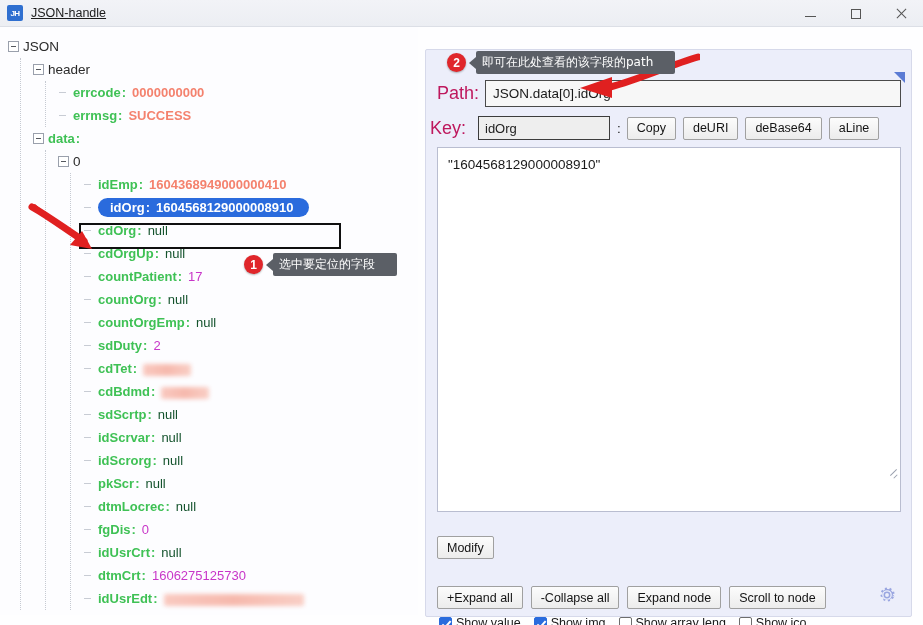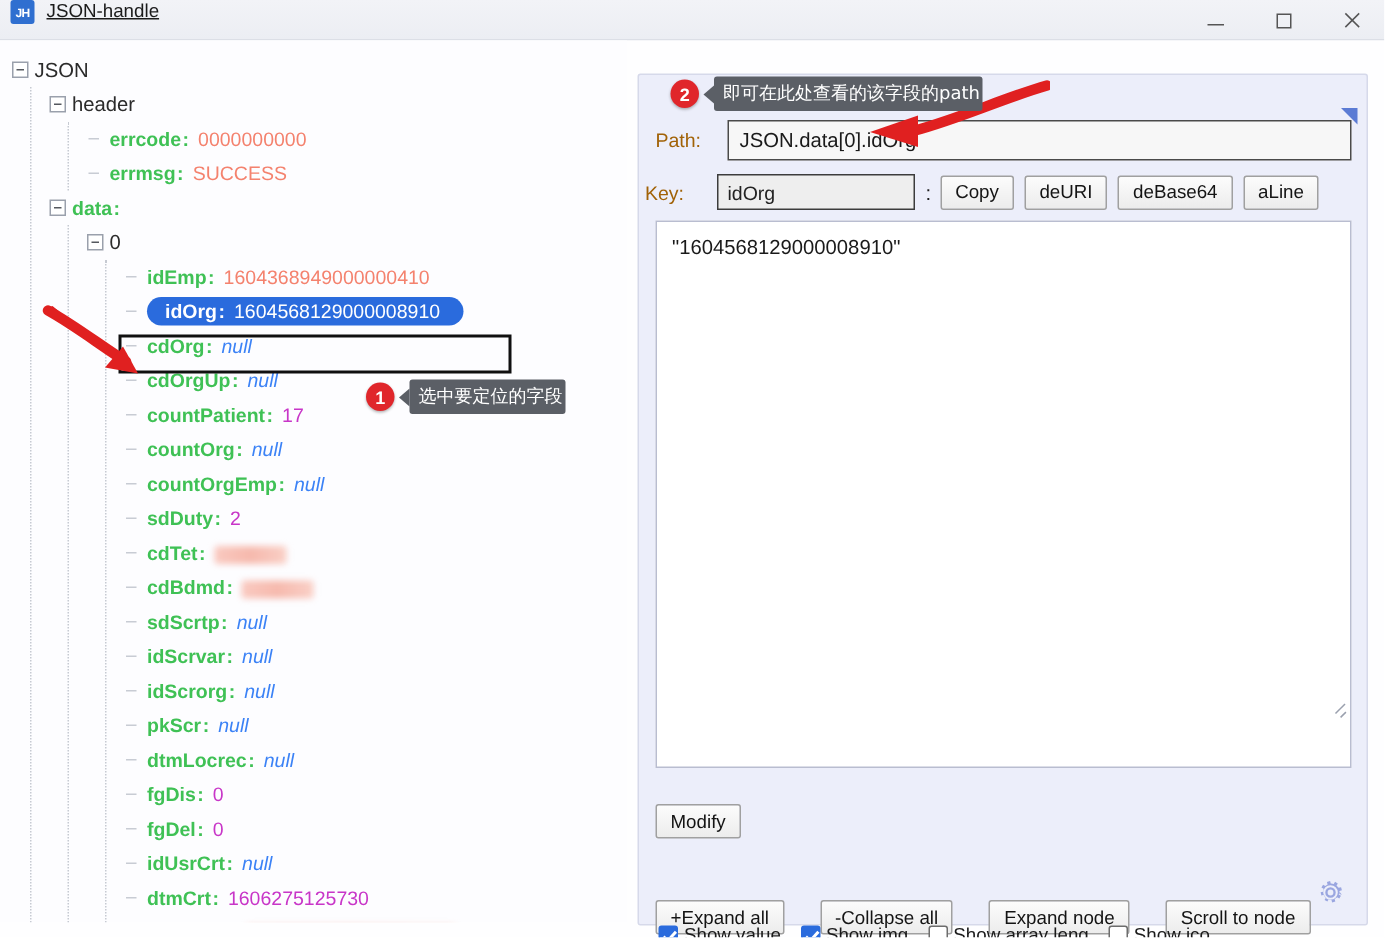--- a/index.html
+++ b/index.html
@@ -19,21 +19,21 @@
     background: #fdfdff;
     overflow: hidden;
   }
 
   
   #title-bar {
     position: absolute; top: 0; left: 0;
     width: 923px; height: 27px;
     background: linear-gradient(to bottom, #f2f3f7 0%, #eceef3 100%);
     border-bottom: 1px solid #dcdfe6;
-    display: flex; align-items: flex-start;
+    display: flex; align-items: center;
   }
   #app-icon {
     width: 16px; height: 16px;
     margin-left: 7px;
     background: #2f6fd0;
     border-radius: 2px;
     color: #fff;
     font-size: 8px; font-weight: bold;
     display: flex; align-items: center; justify-content: center;
     letter-spacing: -0.5px;
@@ -114,23 +114,23 @@
   .tleafdash:before {
     content:""; position: absolute; left: 1px; top: 5px;
     width: 7px; height: 1px; background: #c8ccd4;
   }
   .tlabel-plain { color: #2b2b2b; font-size: 13.5px; }
   .tkey {
     color: #3fc155; font-weight: bold; font-size: 13px;
   }
   .tcolon { color: #3fc155; font-weight: bold; margin: 0 4px 0 1px; font-size:13px;}
   .tval { font-size: 13px; margin-left: 2px; }
-  .v-string { color: #f4826e; }
+  .v-string { color: #f4826e; font-weight: bold; }
   .v-number { color: #c836c8; }
-  .v-null   { color: #3b82f6; font-style: italic; }
+  .v-null   { color: #14532d; }
   .v-redact {
     display: inline-block;
     height: 12px;
     background: linear-gradient(to right,#f9c9c0,#f6b9ad,#f9cfc6);
     filter: blur(2.2px);
     border-radius: 2px;
     vertical-align: middle;
   }
   .children {
     margin-left: 12px;
@@ -178,21 +178,21 @@
     border-top: 6px solid transparent;
     border-bottom: 6px solid transparent;
     border-right: 7px solid #5b5f66;
     margin-left: 3px;
     flex: 0 0 auto;
   }
   .tip-body {
     background: #5b5f66;
     color: #fff;
     font-size: 12px;
-    padding: 4px 2px 5px 6px;
+    padding: 4px 22px 5px 6px;
     border-radius: 2px;
     white-space: nowrap;
     font-family: "DejaVu Sans", sans-serif;
     line-height: 1.2;
   }
 
   
   #right-panel {
     position: absolute;
     left: 425px; top: 22px;
@@ -200,21 +200,21 @@
     background: #eceefa;
     border: 1px solid #d6d9ea;
     border-radius: 2px;
   }
   .field-row {
     display: flex; align-items: center;
     margin: 0 0 0 0;
   }
   #path-row { position: absolute; left: 11px; top: 30px; width: 464px; }
   .field-label {
-    font-size: 13px; color: #a16207;
+    font-size: 18px; color: #be185d;
     width: 48px; flex: 0 0 auto;
   }
   #path-input {
     flex: 1 1 auto;
     height: 27px;
     border: 1.5px solid #4a4a4a;
     background: #f7f7f7;
     font-size: 13.5px;
     color: #1a1a1a;
     padding: 0 7px;
@@ -267,23 +267,22 @@
   }
   #resize-grip:before, #resize-grip:after {
     content:""; position: absolute; background: #9aa0ae;
     height: 1px; width: 9px; transform: rotate(-45deg); right: 0;
   }
   #resize-grip:before { top: 4px; width: 9px; }
   #resize-grip:after  { top: 8px; width: 5px; right: 0; }
 
   #modify-btn { position: absolute; left: 11px; top: 486px; }
   #btn-bar {
-    position: absolute; left: 11px; top: 550px;
+    position: absolute; left: 11px; top: 536px;
     display: flex;
-    gap: 16px;
   }
   #btn-bar .btn { margin-right: 8px; }
   #check-bar {
     position: absolute; left: 13px; top: 566px;
     display: flex; align-items: center;
     font-size: 12.5px; color: #1a1a1a;
   }
   .chk-wrap { display: flex; align-items: center; margin-right: 13px; }
   .chk {
     width: 13px; height: 13px;
@@ -439,24 +438,20 @@
                         <span class="tleafdash"></span>
                         <span class="pill"><span class="tkey">pkScr</span><span class="tcolon">:</span><span class="tval v-null">null</span></span>
                       </div>
                       <div class="trow">
                         <span class="tleafdash"></span>
                         <span class="pill"><span class="tkey">dtmLocrec</span><span class="tcolon">:</span><span class="tval v-null">null</span></span>
                       </div>
                       <div class="trow">
                         <span class="tleafdash"></span>
                         <span class="pill"><span class="tkey">fgDis</span><span class="tcolon">:</span><span class="tval v-number">0</span></span>
-                      </div>
-                      <div class="trow">
-                        <span class="tleafdash"></span>
-                        <span class="pill"><span class="tkey">fgDel</span><span class="tcolon">:</span><span class="tval v-number">0</span></span>
                       </div>
                       <div class="trow">
                         <span class="tleafdash"></span>
                         <span class="pill"><span class="tkey">idUsrCrt</span><span class="tcolon">:</span><span class="tval v-null">null</span></span>
                       </div>
                       <div class="trow">
                         <span class="tleafdash"></span>
                         <span class="pill"><span class="tkey">dtmCrt</span><span class="tcolon">:</span><span class="tval v-number">1606275125730</span></span>
                       </div>
                       <div class="trow">

